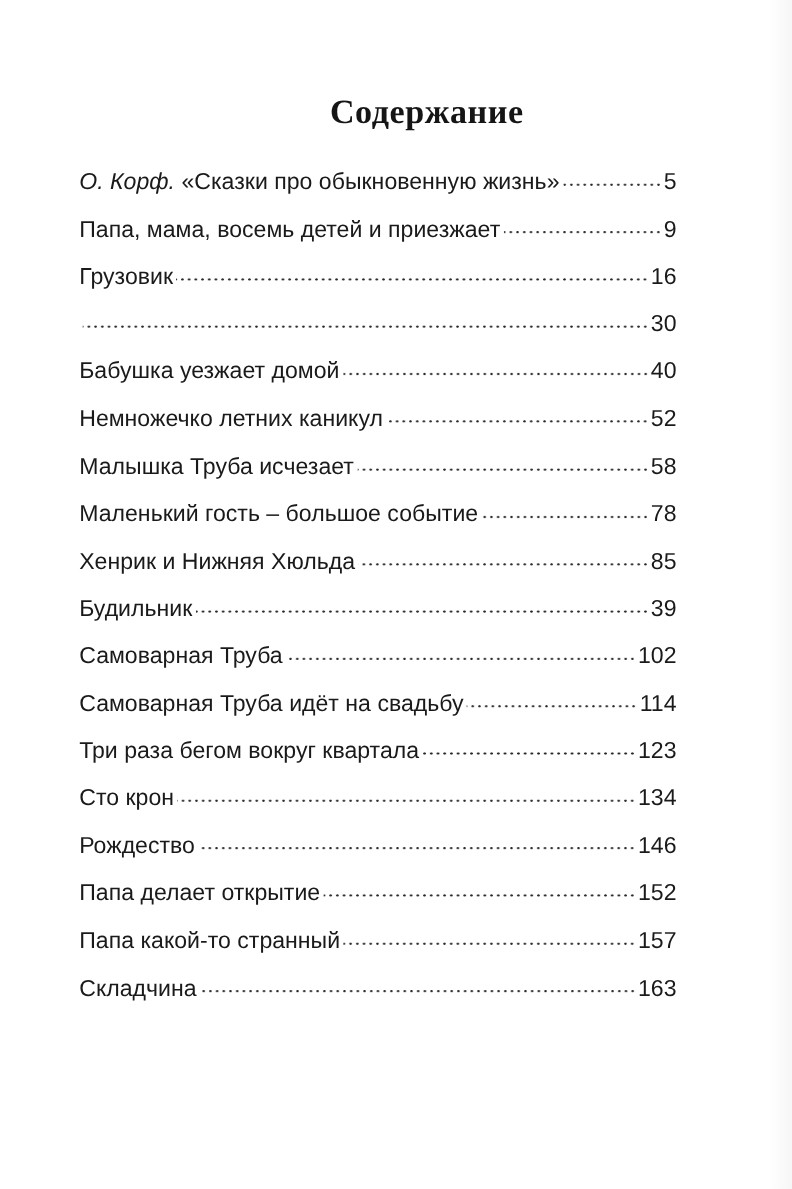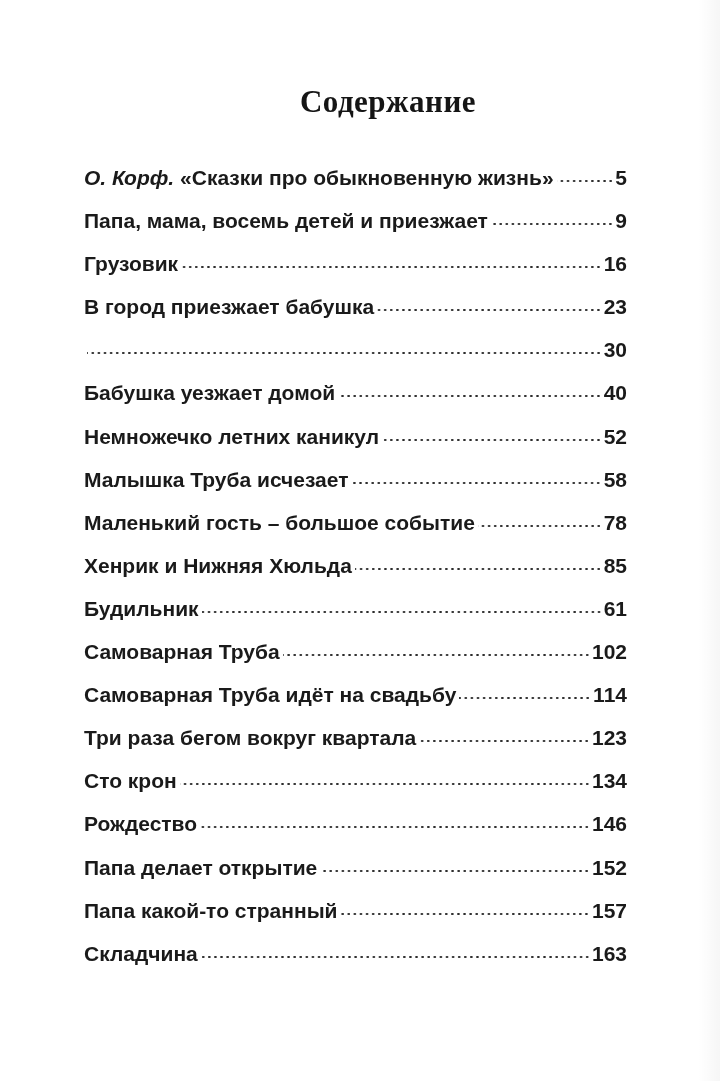--- a/index.html
+++ b/index.html
@@ -36,24 +36,23 @@
       letter-spacing: 0.5px;
       color: #151515;
       margin: 0;
       padding-left: 42px;
     }
     .toc {
       position: absolute;
       top: 144px;
       left: 68px;
       width: 543px;
-      margin: 16px;
+      margin: 4px;
       padding: 0;
       list-style: none;
-      font-weight: bold;
     }
     .toc-row {
       display: flex;
       align-items: baseline;
       height: 43.1px;
       font-size: 21px;
       line-height: 36px;
       white-space: nowrap;
       overflow: hidden;
     }
@@ -105,25 +104,20 @@
     <span class="toc-title">Папа, мама, восемь детей и приезжает</span>
     <span class="toc-leader"></span>
     <span class="toc-page">9</span>
   </li>
   <li class="toc-row">
     <span class="toc-title">Грузовик</span>
     <span class="toc-leader"></span>
     <span class="toc-page">16</span>
   </li>
   <li class="toc-row">
-    <span class="toc-title">В город приезжает бабушка</span>
-    <span class="toc-leader"></span>
-    <span class="toc-page">23</span>
-  </li>
-  <li class="toc-row">
     <span class="toc-leader"></span>
     <span class="toc-page">30</span>
   </li>
   <li class="toc-row">
     <span class="toc-title">Бабушка уезжает домой</span>
     <span class="toc-leader"></span>
     <span class="toc-page">40</span>
   </li>
   <li class="toc-row">
     <span class="toc-title">Немножечко летних каникул</span>
@@ -141,21 +135,21 @@
     <span class="toc-page">78</span>
   </li>
   <li class="toc-row">
     <span class="toc-title">Хенрик и Нижняя Хюльда</span>
     <span class="toc-leader"></span>
     <span class="toc-page">85</span>
   </li>
   <li class="toc-row">
     <span class="toc-title">Будильник</span>
     <span class="toc-leader"></span>
-    <span class="toc-page">61</span>
+    <span class="toc-page">39</span>
   </li>
   <li class="toc-row">
     <span class="toc-title">Самоварная Труба</span>
     <span class="toc-leader"></span>
     <span class="toc-page">102</span>
   </li>
   <li class="toc-row">
     <span class="toc-title">Самоварная Труба идёт на свадьбу</span>
     <span class="toc-leader"></span>
     <span class="toc-page">114</span>

